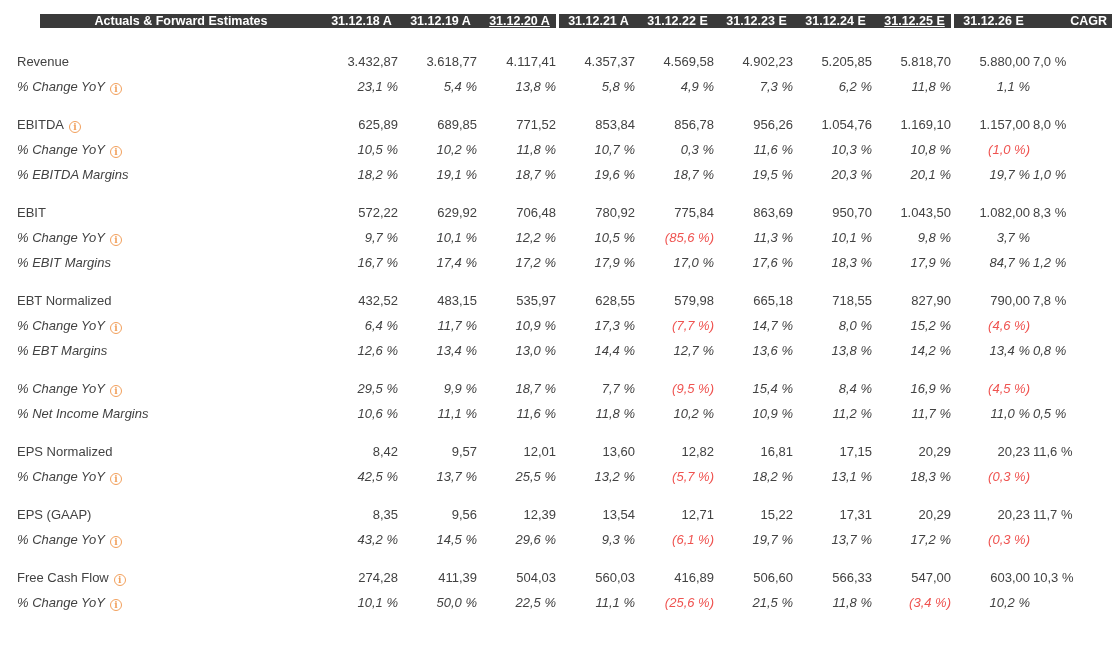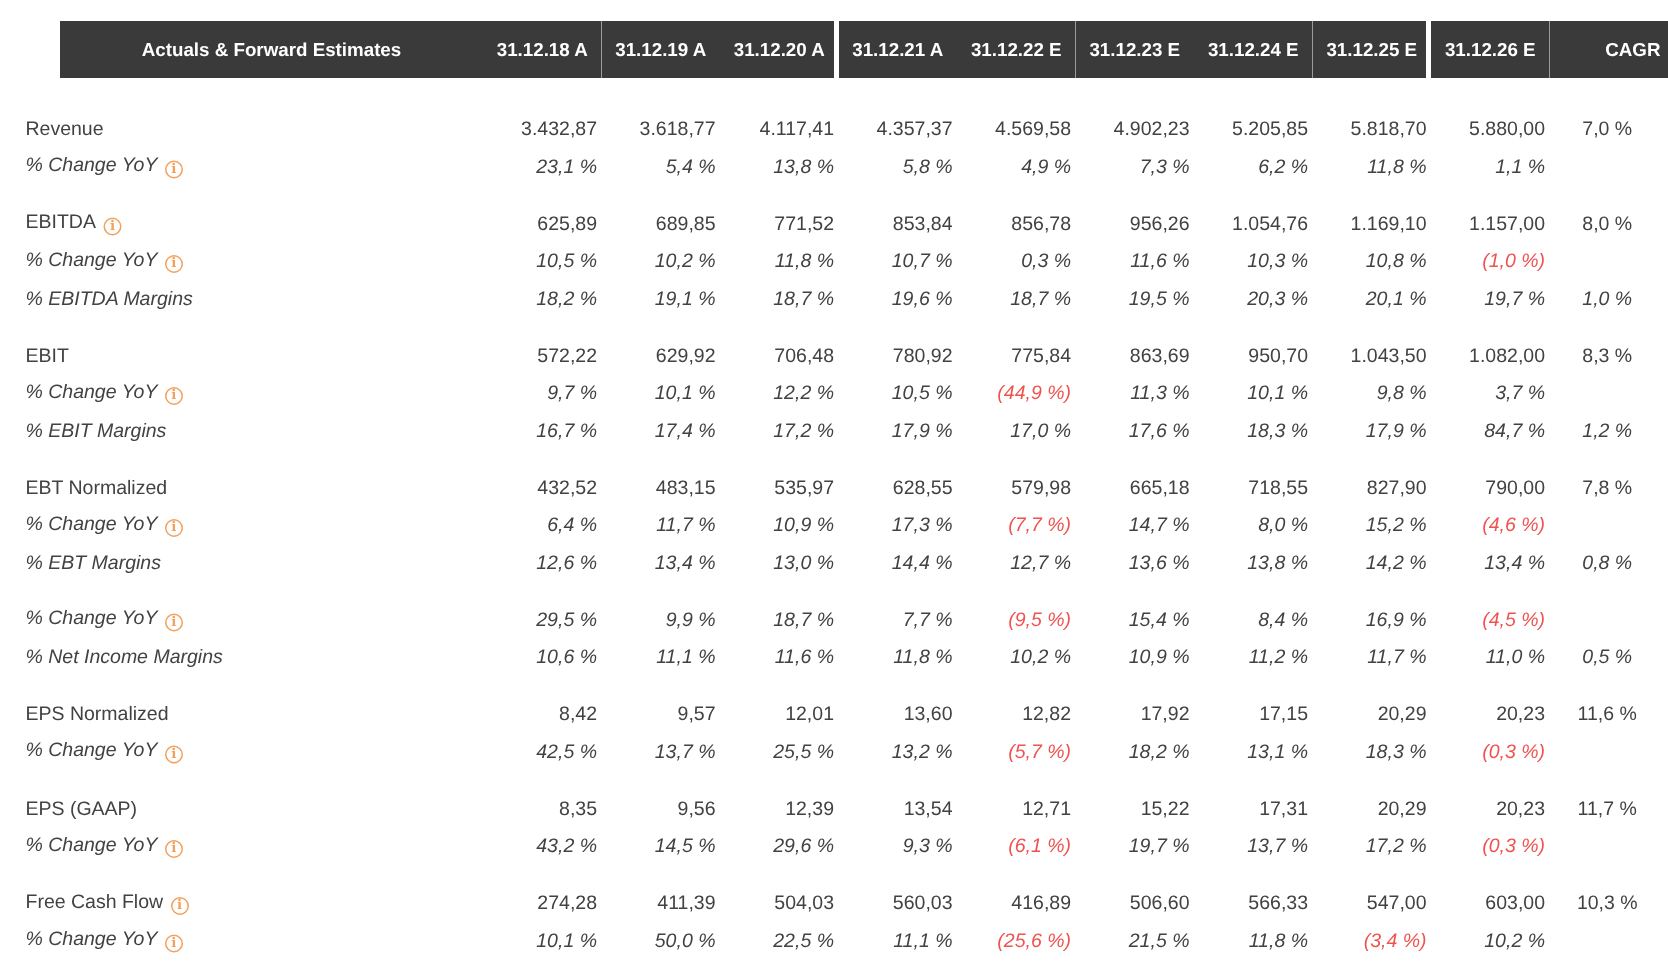--- a/index.html
+++ b/index.html
@@ -18,52 +18,53 @@
   }
   col.c-label { width: 322px; }
   col.c-data  { width: 79px; }
   col.c-cagr  { width: 79px; }
 
   thead th {
     background: #3a3a3a;
     color: #ffffff;
     font-size: 12.5px;
     font-weight: bold;
-    height: 38px;
+    height: 14px;
     padding: 0;
     white-space: nowrap;
     overflow: hidden;
   }
   thead th.title {
     background: linear-gradient(to right, #ffffff 40px, #3a3a3a 40px);
     text-align: center;
     padding-left: 40px;
   }
   thead th.data { }
   
   thead th.sep {
     background: linear-gradient(to left, #ffffff 3px, #3a3a3a 3px);
+    text-decoration: underline;
   }
   thead th.cagr { text-align: right; padding-right: 5px; }
 
   tbody td {
     font-size: 13px;
     height: 25px;
     padding: 0;
     white-space: nowrap;
     vertical-align: middle;
   }
   tr.topspacer td { height: 21px; }
   tr.spacer td { height: 13px; }
 
   td.label { padding-left: 17px; color: #424242; margin-left: 26px; }
   tr.sub td.label { }
   tr.sub td { font-style: italic; }
   td.num { text-align: right; padding-right: 3px; }
-  td.cagr { text-align: center; padding-right: 2px; }
+  td.cagr { text-align: left; padding-right: 2px; }
   td.num.neg, td.cagr.neg { color: #ef5350; }
 
   .info-icon {
     display: inline-block;
     box-sizing: border-box;
     width: 12px; height: 12px;
     line-height: 10px;
     border: 1px solid #f2a05c;
     border-radius: 50%;
     color: #f2a05c;
@@ -197,21 +198,21 @@
         <td class="num">1.043,50</td>
         <td class="num">1.082,00</td>
         <td class="cagr">8,3 %</td>
       </tr>
       <tr class="sub">
         <td class="label"><span>% Change YoY</span><span class="info-icon">i</span></td>
         <td class="num">9,7 %</td>
         <td class="num">10,1 %</td>
         <td class="num">12,2 %</td>
         <td class="num">10,5 %</td>
-        <td class="num neg">(44,9 %)</td>
+        <td class="num neg">(85,6 %)</td>
         <td class="num">11,3 %</td>
         <td class="num">10,1 %</td>
         <td class="num">9,8 %</td>
         <td class="num">3,7 %</td>
         <td class="cagr"></td>
       </tr>
       <tr class="sub">
         <td class="label"><span>% EBIT Margins</span></td>
         <td class="num">16,7 %</td>
         <td class="num">17,4 %</td>
@@ -298,21 +299,21 @@
       <tr class="spacer">
         <td colspan="11"></td>
       </tr>
       <tr class="metric">
         <td class="label"><span>EPS Normalized</span></td>
         <td class="num">8,42</td>
         <td class="num">9,57</td>
         <td class="num">12,01</td>
         <td class="num">13,60</td>
         <td class="num">12,82</td>
-        <td class="num">17,92</td>
+        <td class="num">16,81</td>
         <td class="num">17,15</td>
         <td class="num">20,29</td>
         <td class="num">20,23</td>
         <td class="cagr">11,6 %</td>
       </tr>
       <tr class="sub">
         <td class="label"><span>% Change YoY</span><span class="info-icon">i</span></td>
         <td class="num">42,5 %</td>
         <td class="num">13,7 %</td>
         <td class="num">25,5 %</td>

